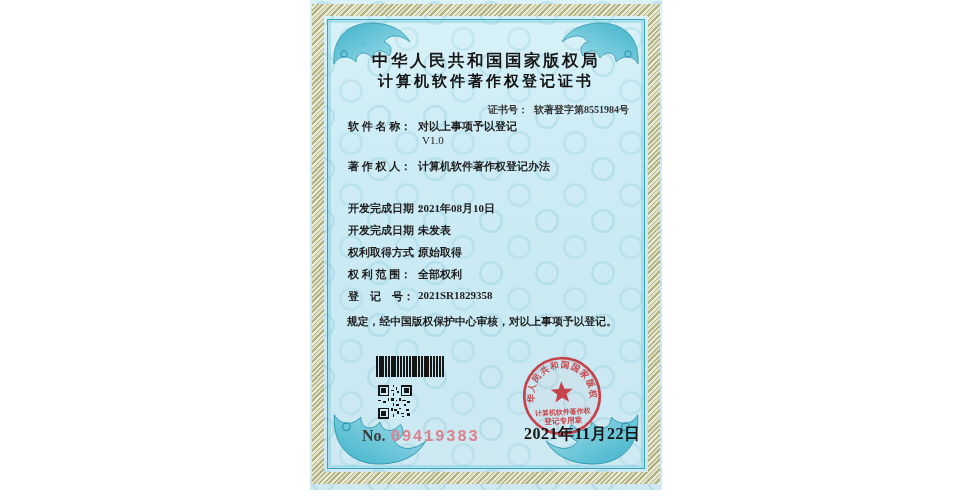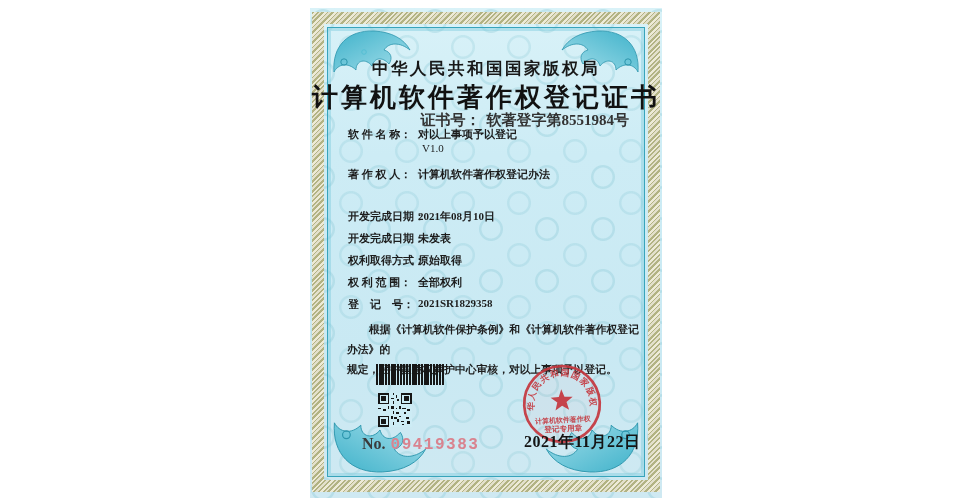--- a/index.html
+++ b/index.html
@@ -2,21 +2,21 @@
 <html><head>
 <meta charset="utf-8">
 <style>
   * { margin:0; padding:0; box-sizing:border-box; }
   html,body { width:969px; height:501px; background:#ffffff; overflow:hidden;
               font-family:"Liberation Serif", serif; }
   .stage { position:relative; width:969px; height:501px; background:#ffffff; }
 
   
   .paper {
-    position:absolute; left:310px; top:8px; width:352px; height:490px;
+    position:absolute; left:310px; top:0; width:352px; height:490px;
     background:
       radial-gradient(circle 13px at 13px 13px, rgba(255,255,255,0) 9px, rgba(134,198,211,.32) 10px, rgba(134,198,211,.32) 11.5px, rgba(255,255,255,0) 12.5px),
       radial-gradient(circle 13px at 41px 39px, rgba(255,255,255,0) 9px, rgba(134,198,211,.26) 10px, rgba(134,198,211,.26) 11.5px, rgba(255,255,255,0) 12.5px),
       linear-gradient(180deg, #d9f2f8 0%, #cdecf5 30%, #c9e9f3 70%, #cfe9f2 100%);
     background-size: 56px 52px, 56px 52px, 100% 100%;
   }
 
   
   .chain {
     position:absolute; inset:4px 2px 6px 2px;
@@ -37,25 +37,25 @@
   .corner.bl { left:18px;  bottom:20px; transform:scaleY(-1); }
   .corner.br { right:18px; bottom:20px; transform:scale(-1,-1); }
 
   
   .issuer {
     position:absolute; top:50px; left:0; width:100%; text-align:center;
     font-size:16.5px; font-weight:bold; letter-spacing:2.5px; color:#181818;
   }
   .cert-title {
     position:absolute; top:72px; left:0; width:100%; text-align:center;
-    font-size:26px; font-weight:bold; letter-spacing:3px; color:#111111;
+    font-size:15px; font-weight:bold; letter-spacing:3px; color:#111111;
   }
   .certno {
     position:absolute; top:103px; right:33px;
-    font-size:15px; font-weight:bold; color:#333;
+    font-size:10px; font-weight:bold; color:#333;
   }
   .certno .lbl { margin-right:6px; }
 
   .row { position:absolute; left:38px; font-size:11px; font-weight:bold; color:#1c1c1c; white-space:nowrap;text-align:right; }
   .row .val { position:absolute; left:70px; white-space:nowrap; }
   .subval { position:absolute; left:112px; font-size:11px; font-weight:normal; color:#1c1c1c; }
 
   .stmt {
     position:absolute; left:37px; top:311px; width:292px;
     font-size:10.8px; font-weight:bold; color:#1e1e1e; line-height:20px;
@@ -144,21 +144,20 @@
     <div class="row" style="top:267px">
       <span>权 利 范 围：</span>
       <span class="val">全部权利</span>
     </div>
     <div class="row" style="top:289px">
       <span>登　记　号：</span>
       <span class="val">2021SR1829358</span>
     </div>
 
     <div class="stmt">
-      <div class="l1">根据《计算机软件保护条例》和《计算机软件著作权登记办法》的</div>
       <div class="l2">规定，经中国版权保护中心审核，对以上事项予以登记。</div>
     </div>
 
     <div class="barcode"></div>
     <svg class="qr" width="34" height="34" viewBox="0 0 21 21" shape-rendering="crispEdges">
       <rect width="21" height="21" fill="#cdecf5"></rect>
       <g fill="#161616">
         <rect x="0" y="0" width="7" height="7"></rect>
           <rect x="14" y="0" width="7" height="7"></rect>
           <rect x="0" y="14" width="7" height="7"></rect>

